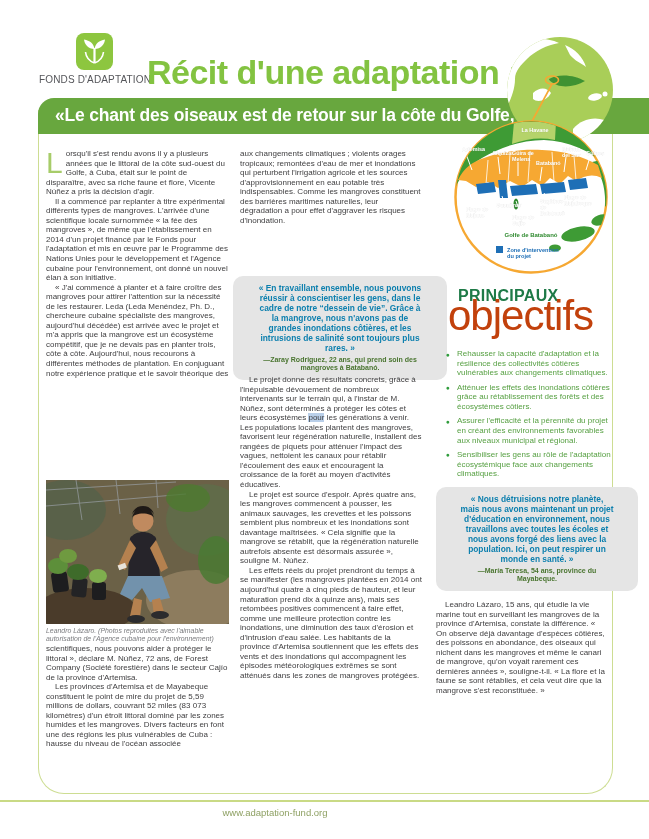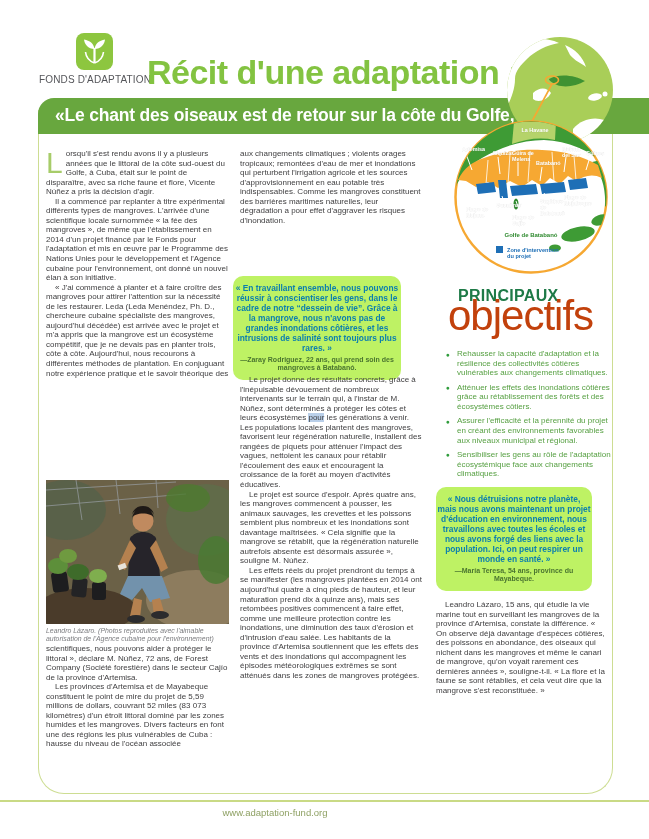--- a/index.html
+++ b/index.html
@@ -34,21 +34,21 @@
   .dropcap{float:left;font-size:30px;line-height:25px;color:#a7cc69;margin:1px 3px 0 0;}
 
   .hl{background:#b9cfe9;}
 
   
   .photo{position:absolute;left:46px;top:480px;width:183px;height:144px;overflow:hidden;}
   .caption{position:absolute;left:46px;top:627px;width:183px;font-size:6.9px;line-height:8.2px;
            font-style:italic;color:#7b7c7f;}
 
   
-  .quote{position:absolute;background:#bef264;border-radius:10px;padding:7px 1px;text-align:center;}
+  .quote{position:absolute;background:#e5e5e5;border-radius:10px;padding:7px 24px;text-align:center;}
   .quote .qt{margin:0;font-size:8.4px;line-height:10px;font-weight:bold;color:#0c7fae;}
   .quote .qa{margin:3px 0 0;font-size:7px;line-height:8.4px;font-weight:bold;color:#4a7530;}
   .q1{left:233px;top:276px;width:166px;}
   .q2{left:436px;top:487px;width:154px;}
 
   
   .kicker{position:absolute;left:458px;top:287px;font-size:16px;font-weight:bold;
           color:#1e7a47;letter-spacing:.3px;}
   .objh{position:absolute;left:448px;top:292px;font-size:42px;color:#c2410c;letter-spacing:-1px;}
   .objlist{position:absolute;left:446px;top:349px;width:168px;margin:0;padding:0;list-style:none;}

